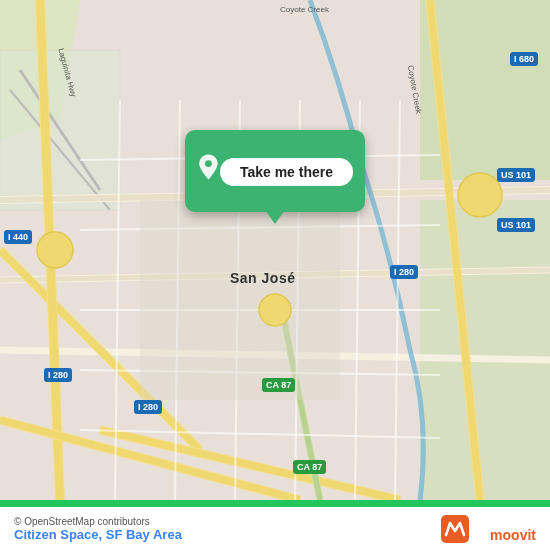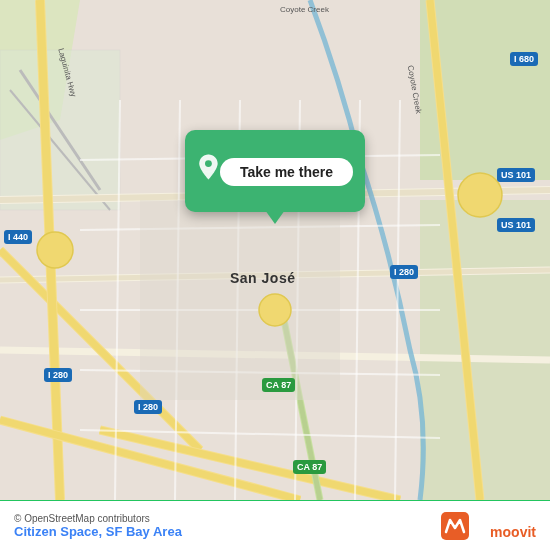--- a/index.html
+++ b/index.html
@@ -25,21 +25,21 @@
       height: 100%;
       position: absolute;
       top: 0; left: 0;
     }
 
     
     #bottom-bar {
       width: 550px;
       height: 50px;
       background: #fff;
-      border-top: 1px solid #22c55e;
+      border-top: 7px solid #22c55e;
       display: flex;
       align-items: center;
       justify-content: space-between;
       padding: 0 14px;
     }
 
     .bottom-left {
       display: flex;
       flex-direction: column;
       justify-content: center;

